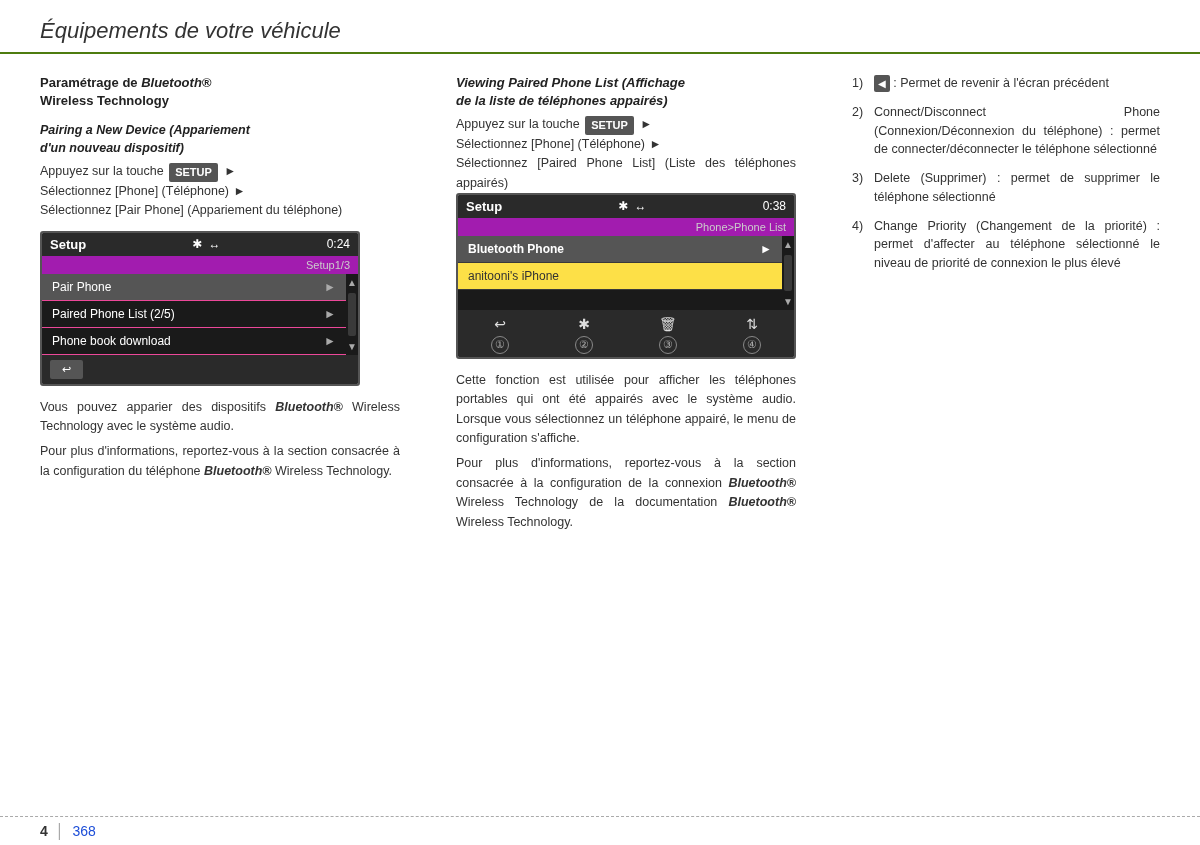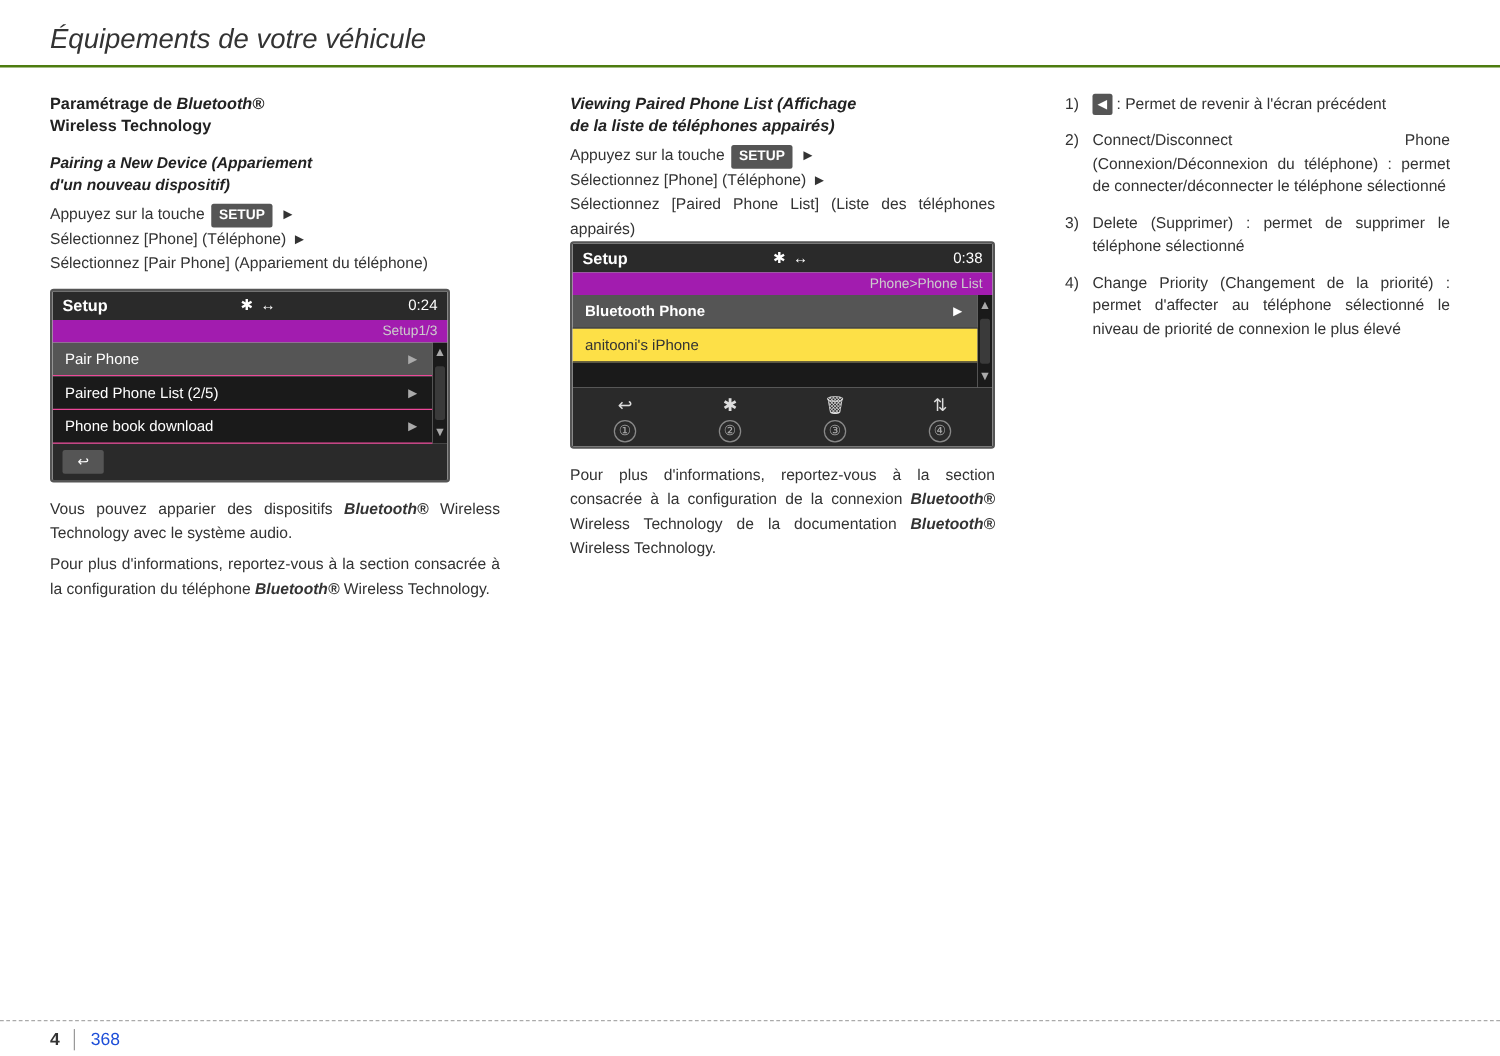--- a/index.html
+++ b/index.html
@@ -458,20 +458,21 @@
           <span class="icon-symbol">🗑</span>
           <span class="icon-circle-num">③</span>
         </div>
         <div class="device-icon-col">
           <span class="icon-symbol">⇅</span>
           <span class="icon-circle-num">④</span>
         </div>
       </div>
     </div>
 
+    <p class="body-text mt6">Cette fonction est utilisée pour afficher les téléphones portables qui ont été appairés avec le système audio. Lorsque vous sélectionnez un téléphone appairé, le menu de configuration s'affiche.</p>
     <p class="body-text mt6">
       <span>Pour plus d'informations, reportez-vous à la section consacrée à la configuration de la connexion </span><span class="brand-italic">Bluetooth®</span><span> Wireless Technology de la documentation </span><span class="brand-italic">Bluetooth®</span><span> Wireless Technology.</span>
     </p>
 
   </div>
 
   <div class="col-right">
     <ul class="numbered-list">
       <li>
         <span class="num">1)</span>

